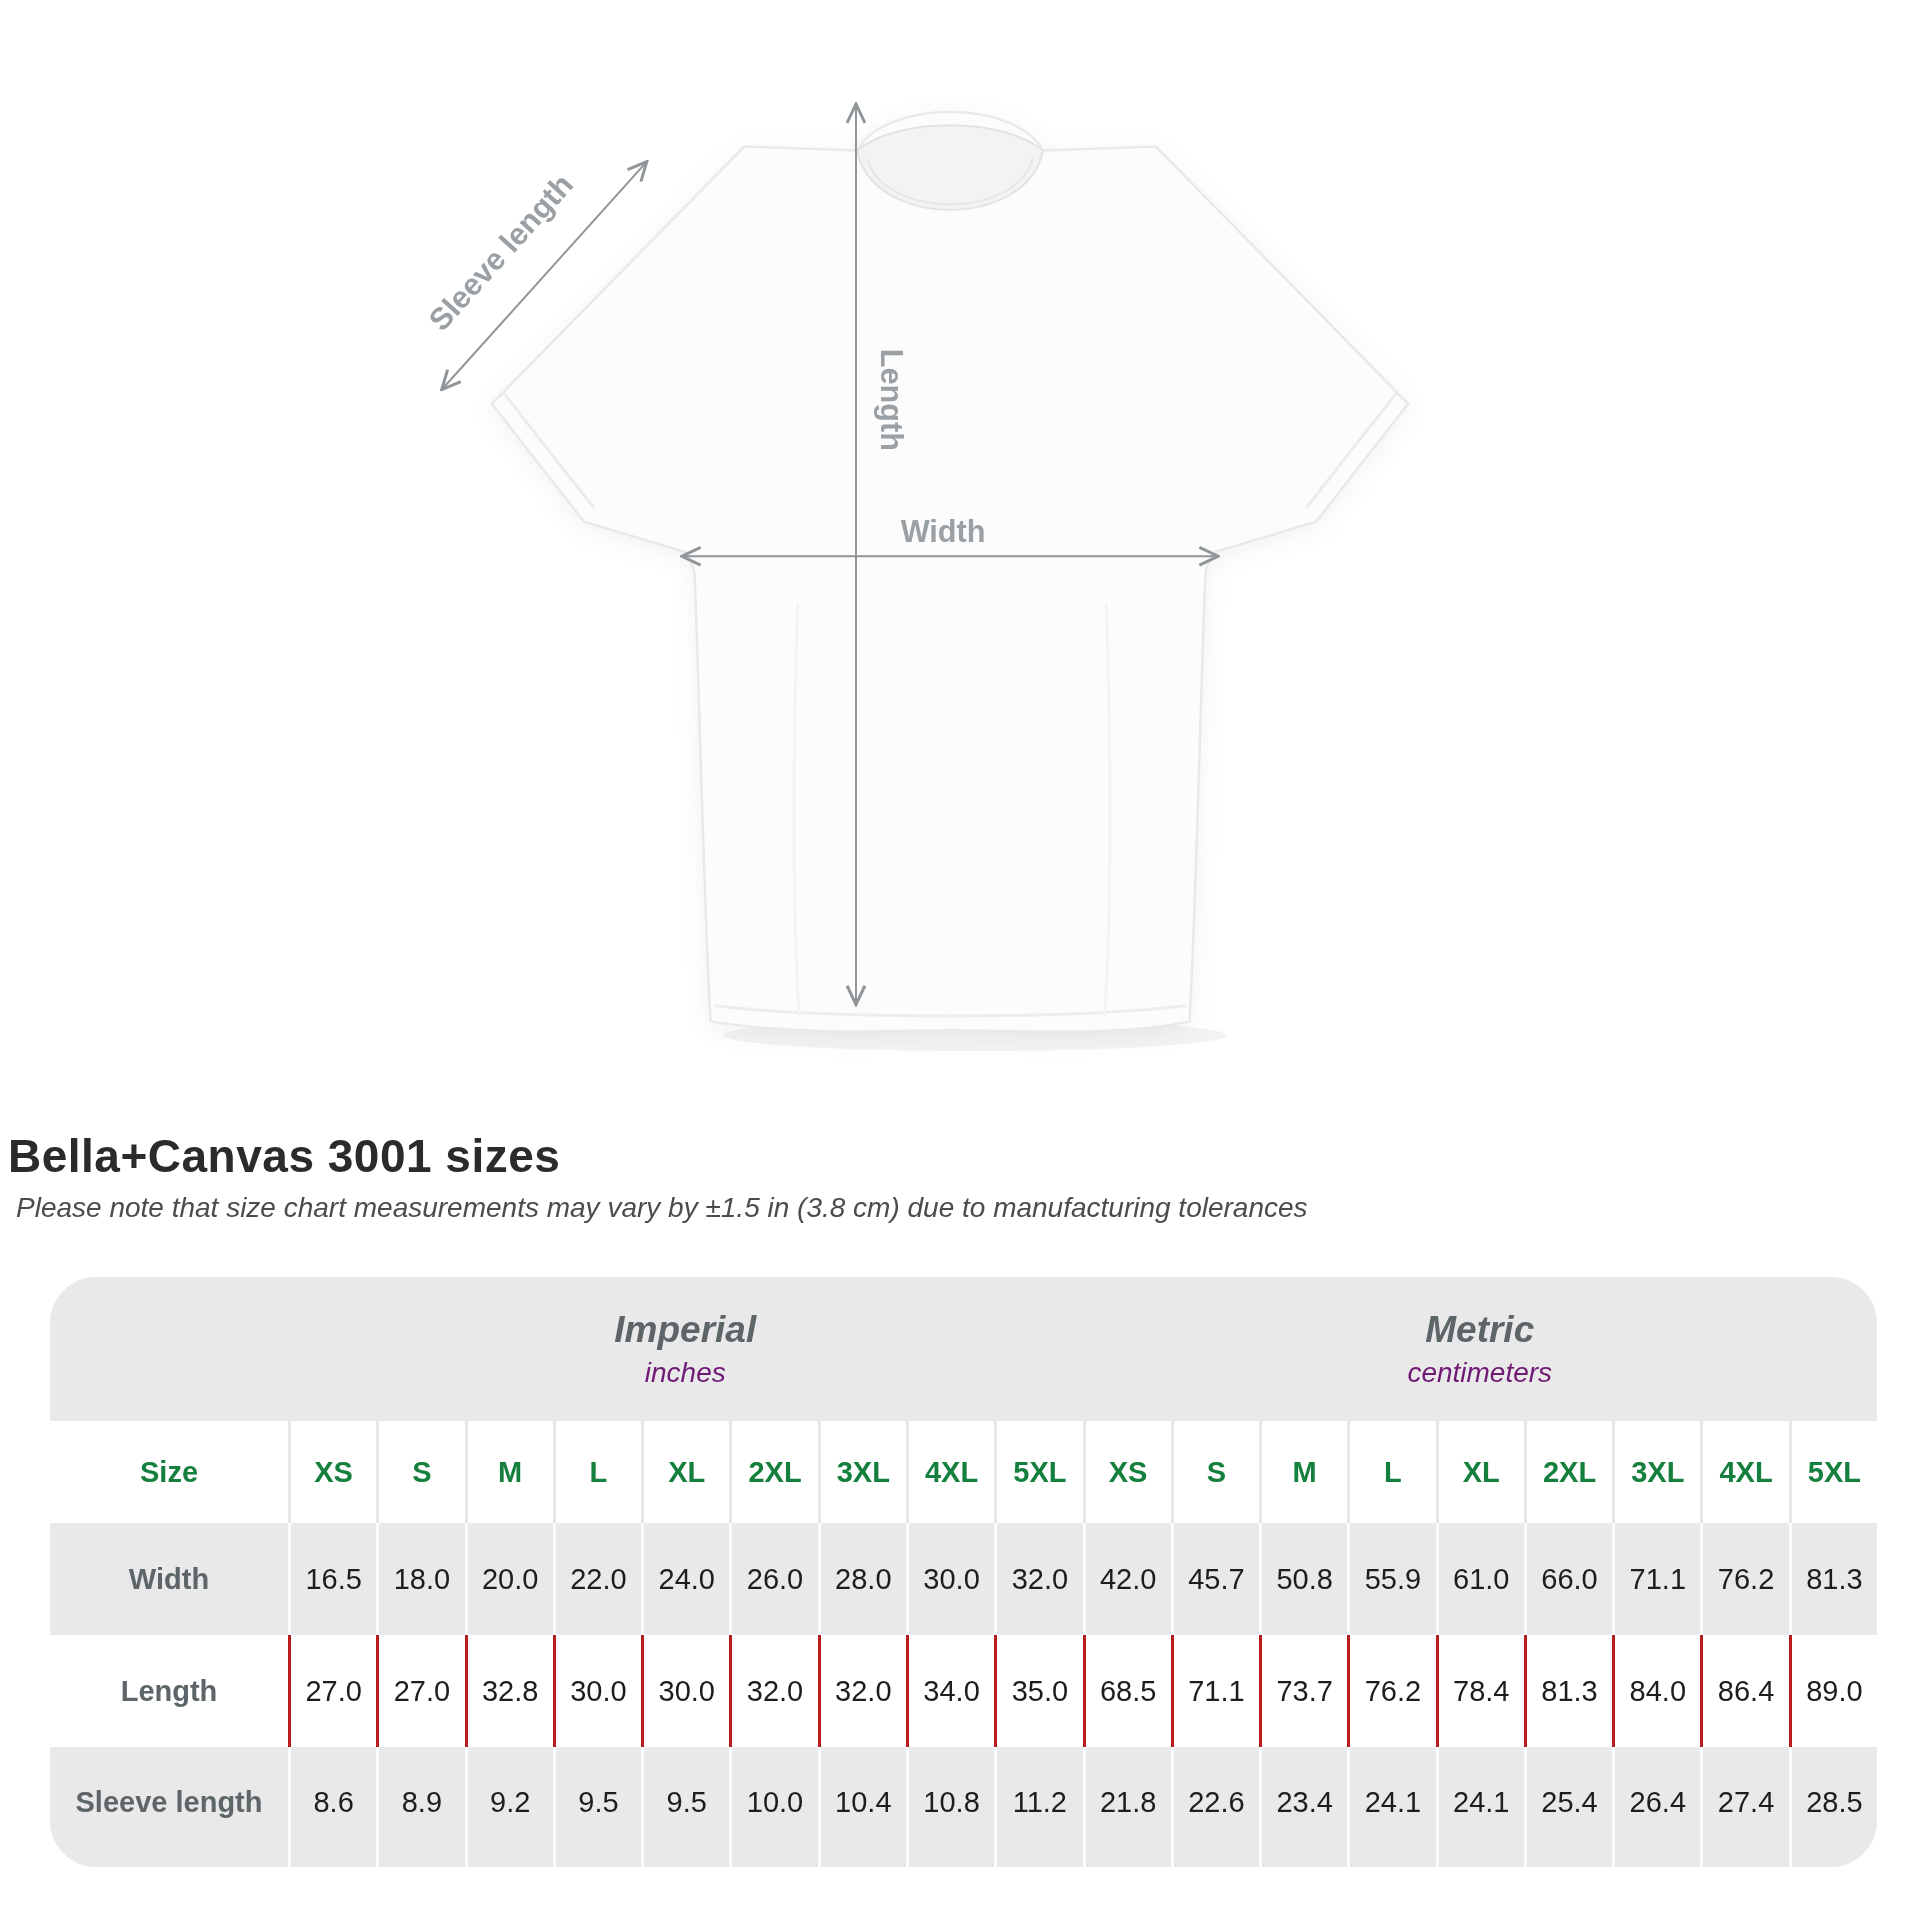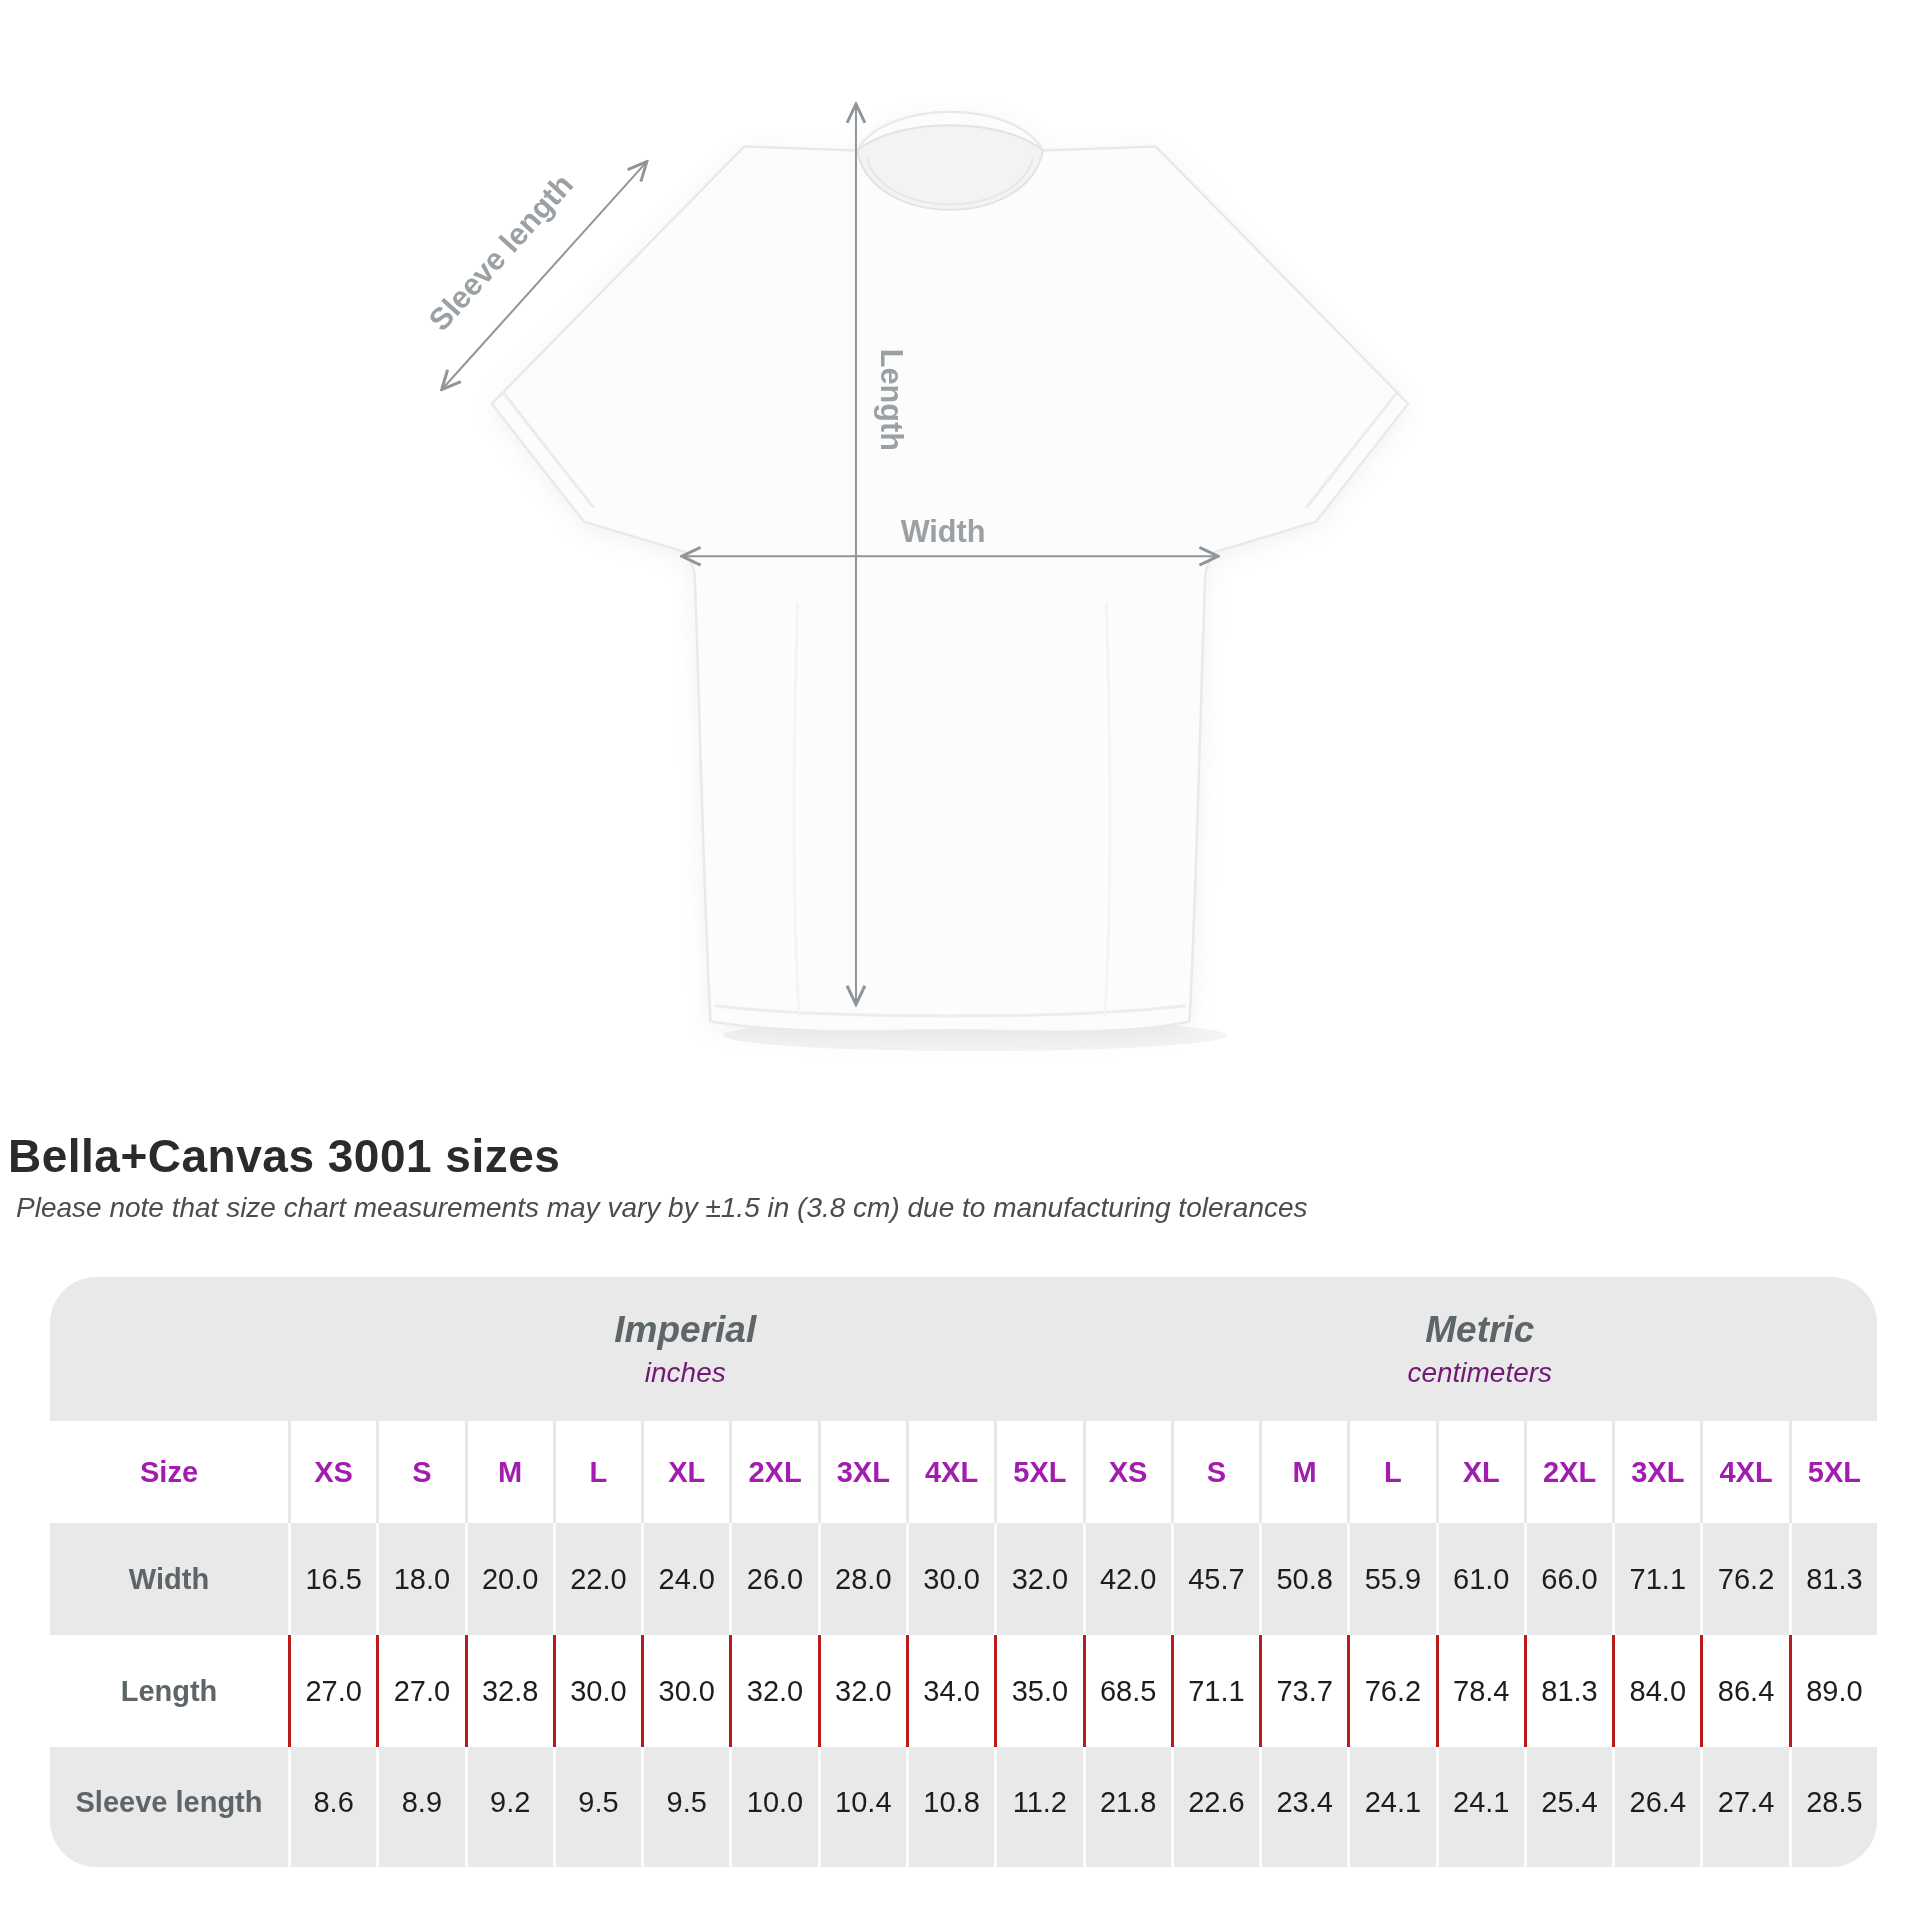--- a/index.html
+++ b/index.html
@@ -23,21 +23,21 @@
   .band{height:144px;}
   .band-sec{display:flex;flex-direction:column;align-items:center;justify-content:center;gap:6px;}
   .band-sec.imperial{grid-column:2/11;text-align:center;}
   .band-sec.metric{grid-column:11/20;}
   .band-label{font-size:37px;font-weight:700;font-style:italic;color:#5d6568;}
   .band-sub{font-size:28px;font-style:italic;color:#701a75;}
 
   .row{align-items:stretch;}
   .row .cell{display:flex;align-items:center;justify-content:center;}
   .row.header{height:102px;background:#ffffff;}
-  .row.header .cell{border-left:3px solid #e7e7e8;font-size:29px;font-weight:700;color:#a21caf;}
+  .row.header .cell{border-left:3px solid #e7e7e8;font-size:29px;font-weight:700;color:#15803d;}
   .row.header .cell:first-child{border-left:none;}
 
   .row.data{height:112px;font-size:29px;color:#1d1d1d;}
   .row.data .cell{border-left:3px solid rgba(255,255,255,.85);}
   .row.data .cell:first-child{border-left:none;}
   .row.data.white-bg{background:#ffffff;}
   .row.data.white-bg .cell{border-left:3px solid #b91c1c;}
   .row.data.white-bg .cell:first-child{border-left:none;}
   .row.data.last{height:121px;}
   .row.data.last .cell{padding-bottom:10px;}

